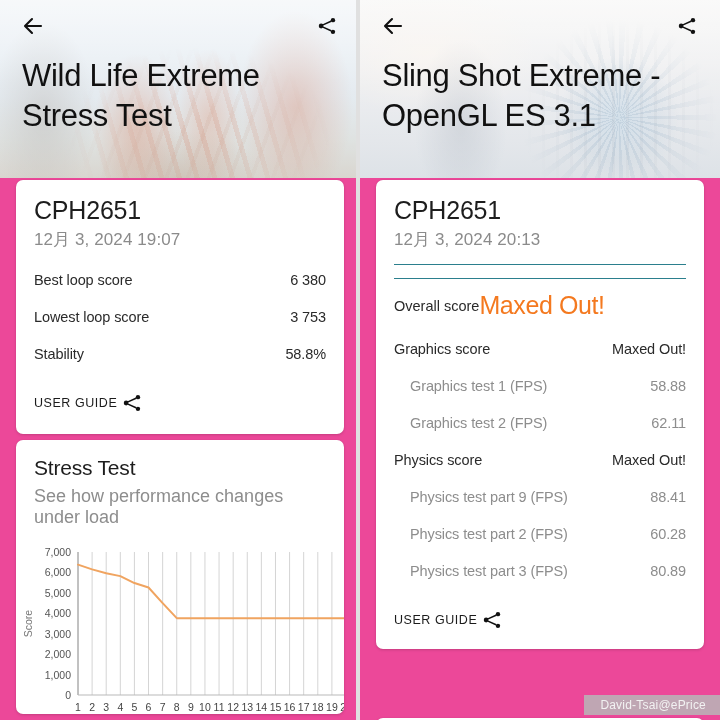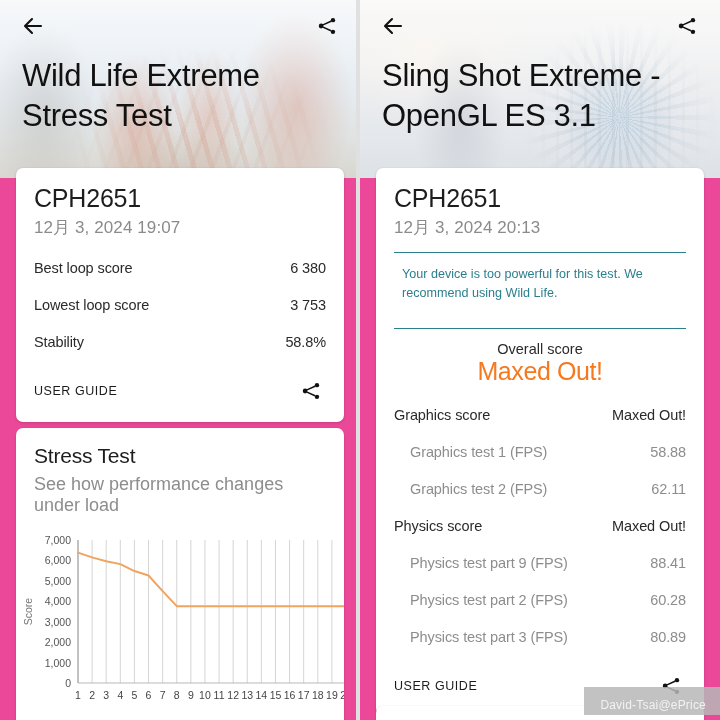--- a/index.html
+++ b/index.html
@@ -75,69 +75,68 @@
     font-size:31px; line-height:1.28;
     font-weight:400; color:#111; letter-spacing:-.3px;
   }
 
   
   .card {
     position:relative;
     background:#fff;
     border-radius:7px;
     box-shadow:0 1px 3px rgba(0,0,0,.16), 0 0 1px rgba(0,0,0,.08);
-    margin:0 8px;
+    margin:12px 8px;
   }
   .card-inner { padding:16px 18px 14px 18px; }
 
   .device-name { font-size:25px; color:#1d1d1d; font-weight:400; letter-spacing:-.2px; }
   .device-date { font-size:17px; color:#8b8b8b; margin-top:3px; letter-spacing:.1px; }
 
   .score-row {
     display:flex; align-items:flex-end; justify-content:space-between;
     padding:11px 0 10px 0; font-size:14.5px; color:#2a2a2a;
   }
   .score-row .lbl { letter-spacing:-.1px; }
   .score-row .val { letter-spacing:-.1px; }
 
   .user-guide-row {
-    display:flex; align-items:center; justify-content:space-between;
+    display:flex; align-items:center; 
     padding:16px 0 2px 0;
   }
   .user-guide {
     font-size:12.5px; color:#1b1b1b; letter-spacing:.55px; font-weight:400; cursor:pointer;
   }
 
   
   .stress-title { font-size:21px; color:#1d1d1d; letter-spacing:-.2px; }
   .stress-sub { font-size:18px; color:#8d8d8d; margin-top:6px; }
   .chart-wrap { margin-top:16px; }
 
   
   .hr-teal { height:1px; background:#2b7f8d; margin:13px 0 0 0; }
   .warn-text {
     color:#2b7f8d; font-size:12.6px; line-height:1.5;
     padding:12px 0 12px 8px;
   }
   .overall-row {
     display:flex; align-items:center; justify-content:flex-start;
     padding:12px 0 10px 0;
-    flex-direction:column;
   }
   .overall-lbl { font-size:14.5px; color:#2a2a2a; }
   .maxed-big { font-size:25px; color:#f4791f; letter-spacing:-.4px; }
   .sub-row { padding-left:16px; }
   .sub-row .lbl, .sub-row .val { color:#8d8d8d; }
 
   
   .watermark {
     position:absolute; right:0; bottom:5px;
     background:rgba(183,183,183,.85);
     color:#f2f2f2; font-size:12px;
-    padding:11px 14px 3px 16px;
+    padding:3px 14px 3px 16px;
     letter-spacing:.2px;
   }
   .panel-gap { position:absolute; top:0; bottom:0; left:356px; width:8px; background:#e0e0e0; }
   text { font-family:"Liberation Sans", sans-serif; }
 </style>
 </head>
 <body>
 
 <div class="panel left">
 
@@ -291,21 +290,20 @@
     <div class="hero-title">Sling Shot Extreme
 - OpenGL ES 3.1</div>
   </div>
 
   <div class="card" style="position:absolute; top:168px; left:8px; right:8px;">
     <div class="card-inner" style="padding-bottom:12px;">
       <div class="device-name">CPH2651</div>
       <div class="device-date">12月 3, 2024 20:13</div>
 
       <div class="hr-teal"></div>
-      <div class="warn-text">Your device is too powerful for this test. We recommend using Wild Life.</div>
       <div class="hr-teal"></div>
 
       <div class="overall-row">
         <span class="overall-lbl">Overall score</span>
         <span class="maxed-big">Maxed Out!</span>
       </div>
 
       <div class="score-row">
         <span class="lbl">Graphics score</span>
         <span class="val">Maxed Out!</span>

